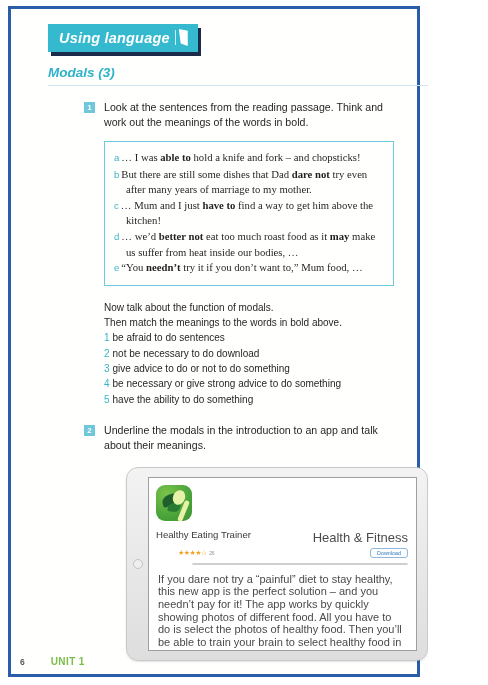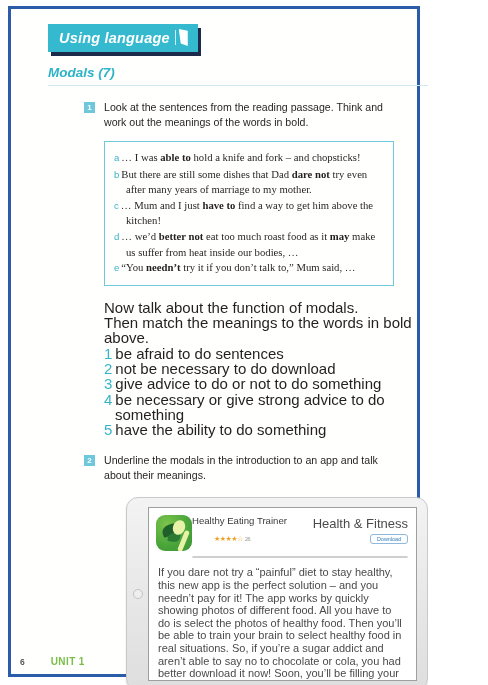--- a/index.html
+++ b/index.html
@@ -147,21 +147,21 @@
     color: #37b4c9;
     font-family: "Liberation Sans", sans-serif;
     font-size: 9.6px;
     padding-right: 2px;
   }
   .sentence b { font-weight: bold; }
 
   
   .meanings {
     margin: 14px 0 0 84px;
-    font-size: 15px;
+    font-size: 10px;
     line-height: 15.3px;
     color: #231f20;
   }
   .meanings .lead { margin-bottom: 0px; }
   .m-item { padding-left: 11px; text-indent: -11px; }
   .m-num { color: #37b4c9; font-weight: normal; padding-right: 3px; }
 
   
   .tablet {
     position: relative;
@@ -191,20 +191,22 @@
     height: calc(100% - 18px);
     overflow: hidden;
     display: flex;
     flex-direction: column;
   }
 
   
   .app-head {
     display: flex;
     padding: 7px 8px 0 7px;
+    gap: 8px;
+    flex-direction: column;
   }
   .app-icon {
     width: 36px; height: 36px;
     border-radius: 9px;
     background: radial-gradient(circle at 30% 25%, #7cc34b 0%, #49a43a 60%, #3d9433 100%);
     position: relative;
     flex: none;
     overflow: hidden;
   }
   .app-icon .leaf-a, .app-icon .leaf-b {
@@ -334,21 +336,21 @@
       <div class="banner">
         <span class="banner-title">Using language</span>
         <span class="banner-icon">
           <span class="bind"></span>
           <span class="sheet"></span>
         </span>
       </div>
     </div>
 
     
-    <div class="section-title">Modals (7)</div>
+    <div class="section-title">Modals (3)</div>
     <div class="section-rule"></div>
 
     
     <div class="exercise" style="margin-top:14px;">
       <span class="ex-num">1</span>
       <div class="ex-text">Look at the sentences from the reading passage. Think and work out the meanings of the words in bold.</div>
     </div>
 
     
     <div class="sentence-box">
@@ -358,21 +360,21 @@
       <div class="sentence">
         <span class="s-let">b</span><span>But there are still some dishes that Dad </span><b>dare not</b><span> try even after many years of marriage to my mother.</span>
       </div>
       <div class="sentence">
         <span class="s-let">c</span><span>… Mum and I just </span><b>have to</b><span> find a way to get him above the kitchen!</span>
       </div>
       <div class="sentence">
         <span class="s-let">d</span><span>… we’d </span><b>better not</b><span> eat too much roast food as it </span><b>may</b><span> make us suffer from heat inside our bodies, …</span>
       </div>
       <div class="sentence">
-        <span class="s-let">e</span><span>“You </span><b>needn’t</b><span> try it if you don’t talk to,” Mum said, …</span>
+        <span class="s-let">e</span><span>“You </span><b>needn’t</b><span> try it if you don’t want to,” Mum food, …</span>
       </div>
     </div>
 
     
     <div class="meanings">
       <div class="lead">Now talk about the function of modals.</div>
       <div class="lead">Then match the meanings to the words in bold above.</div>
       <div class="m-item"><span class="m-num">1</span><span>be afraid to do sentences</span></div>
       <div class="m-item"><span class="m-num">2</span><span>not be necessary to do download</span></div>
       <div class="m-item"><span class="m-num">3</span><span>give advice to do or not to do something</span></div>

